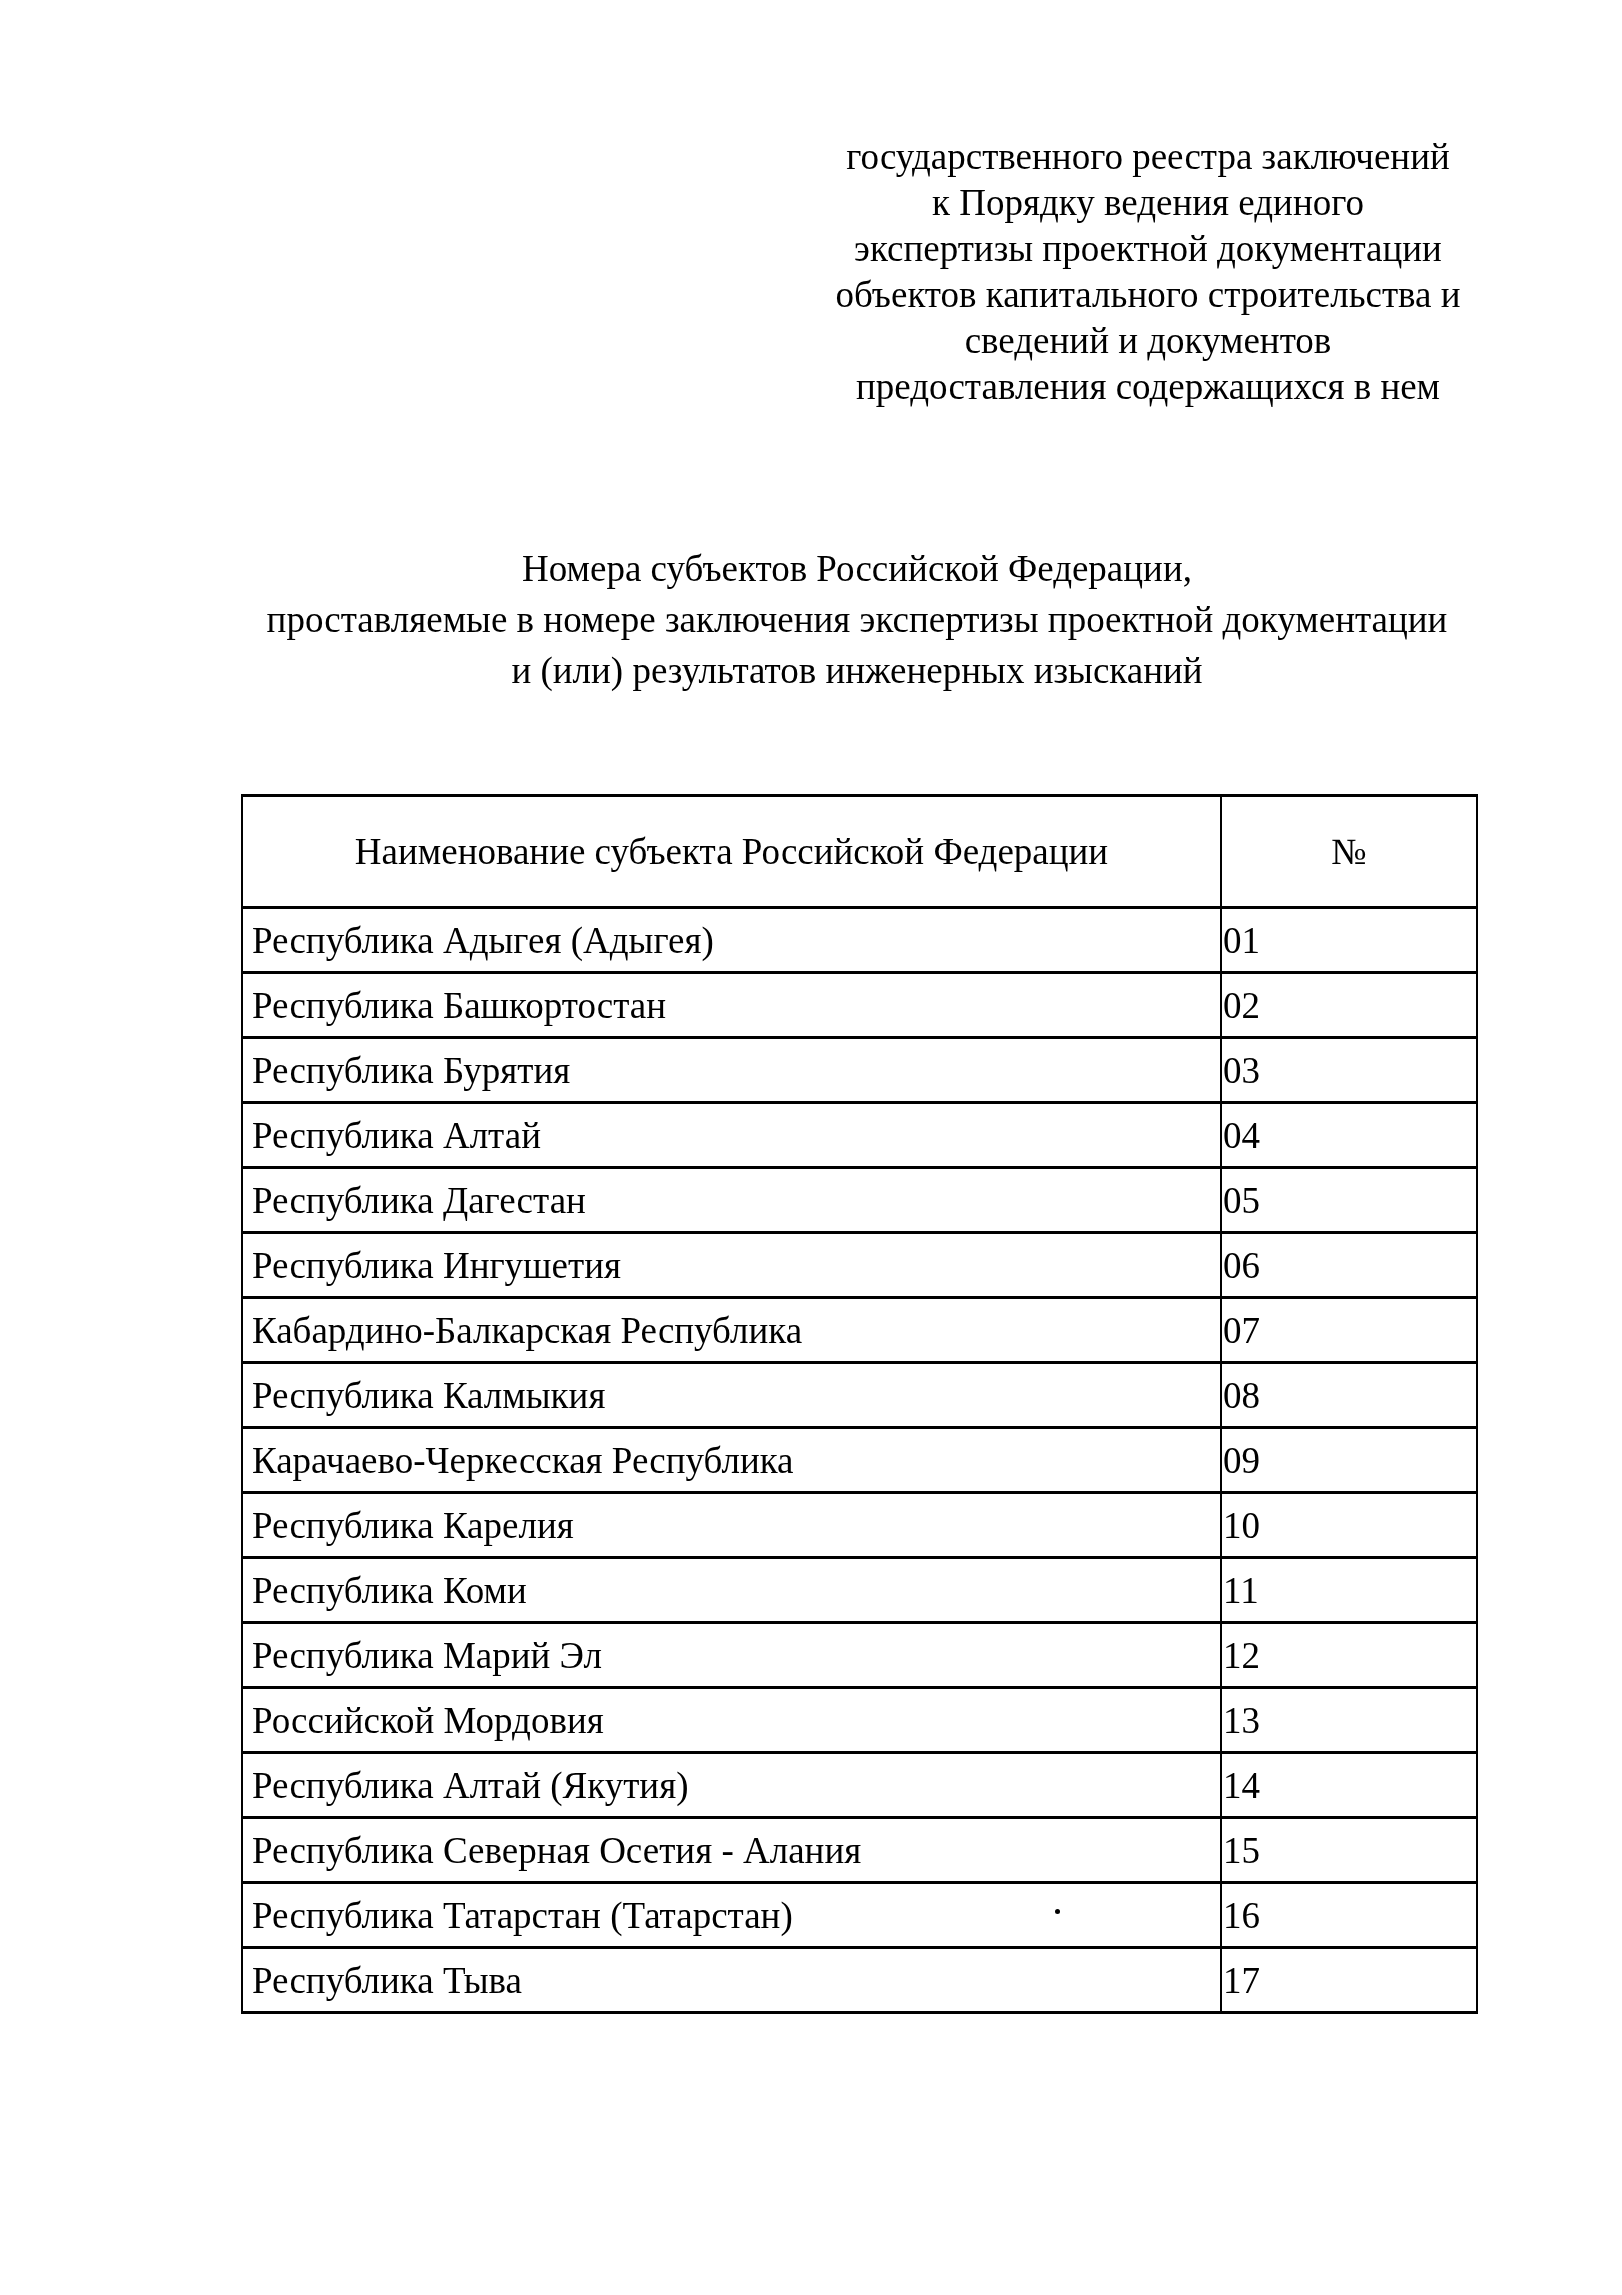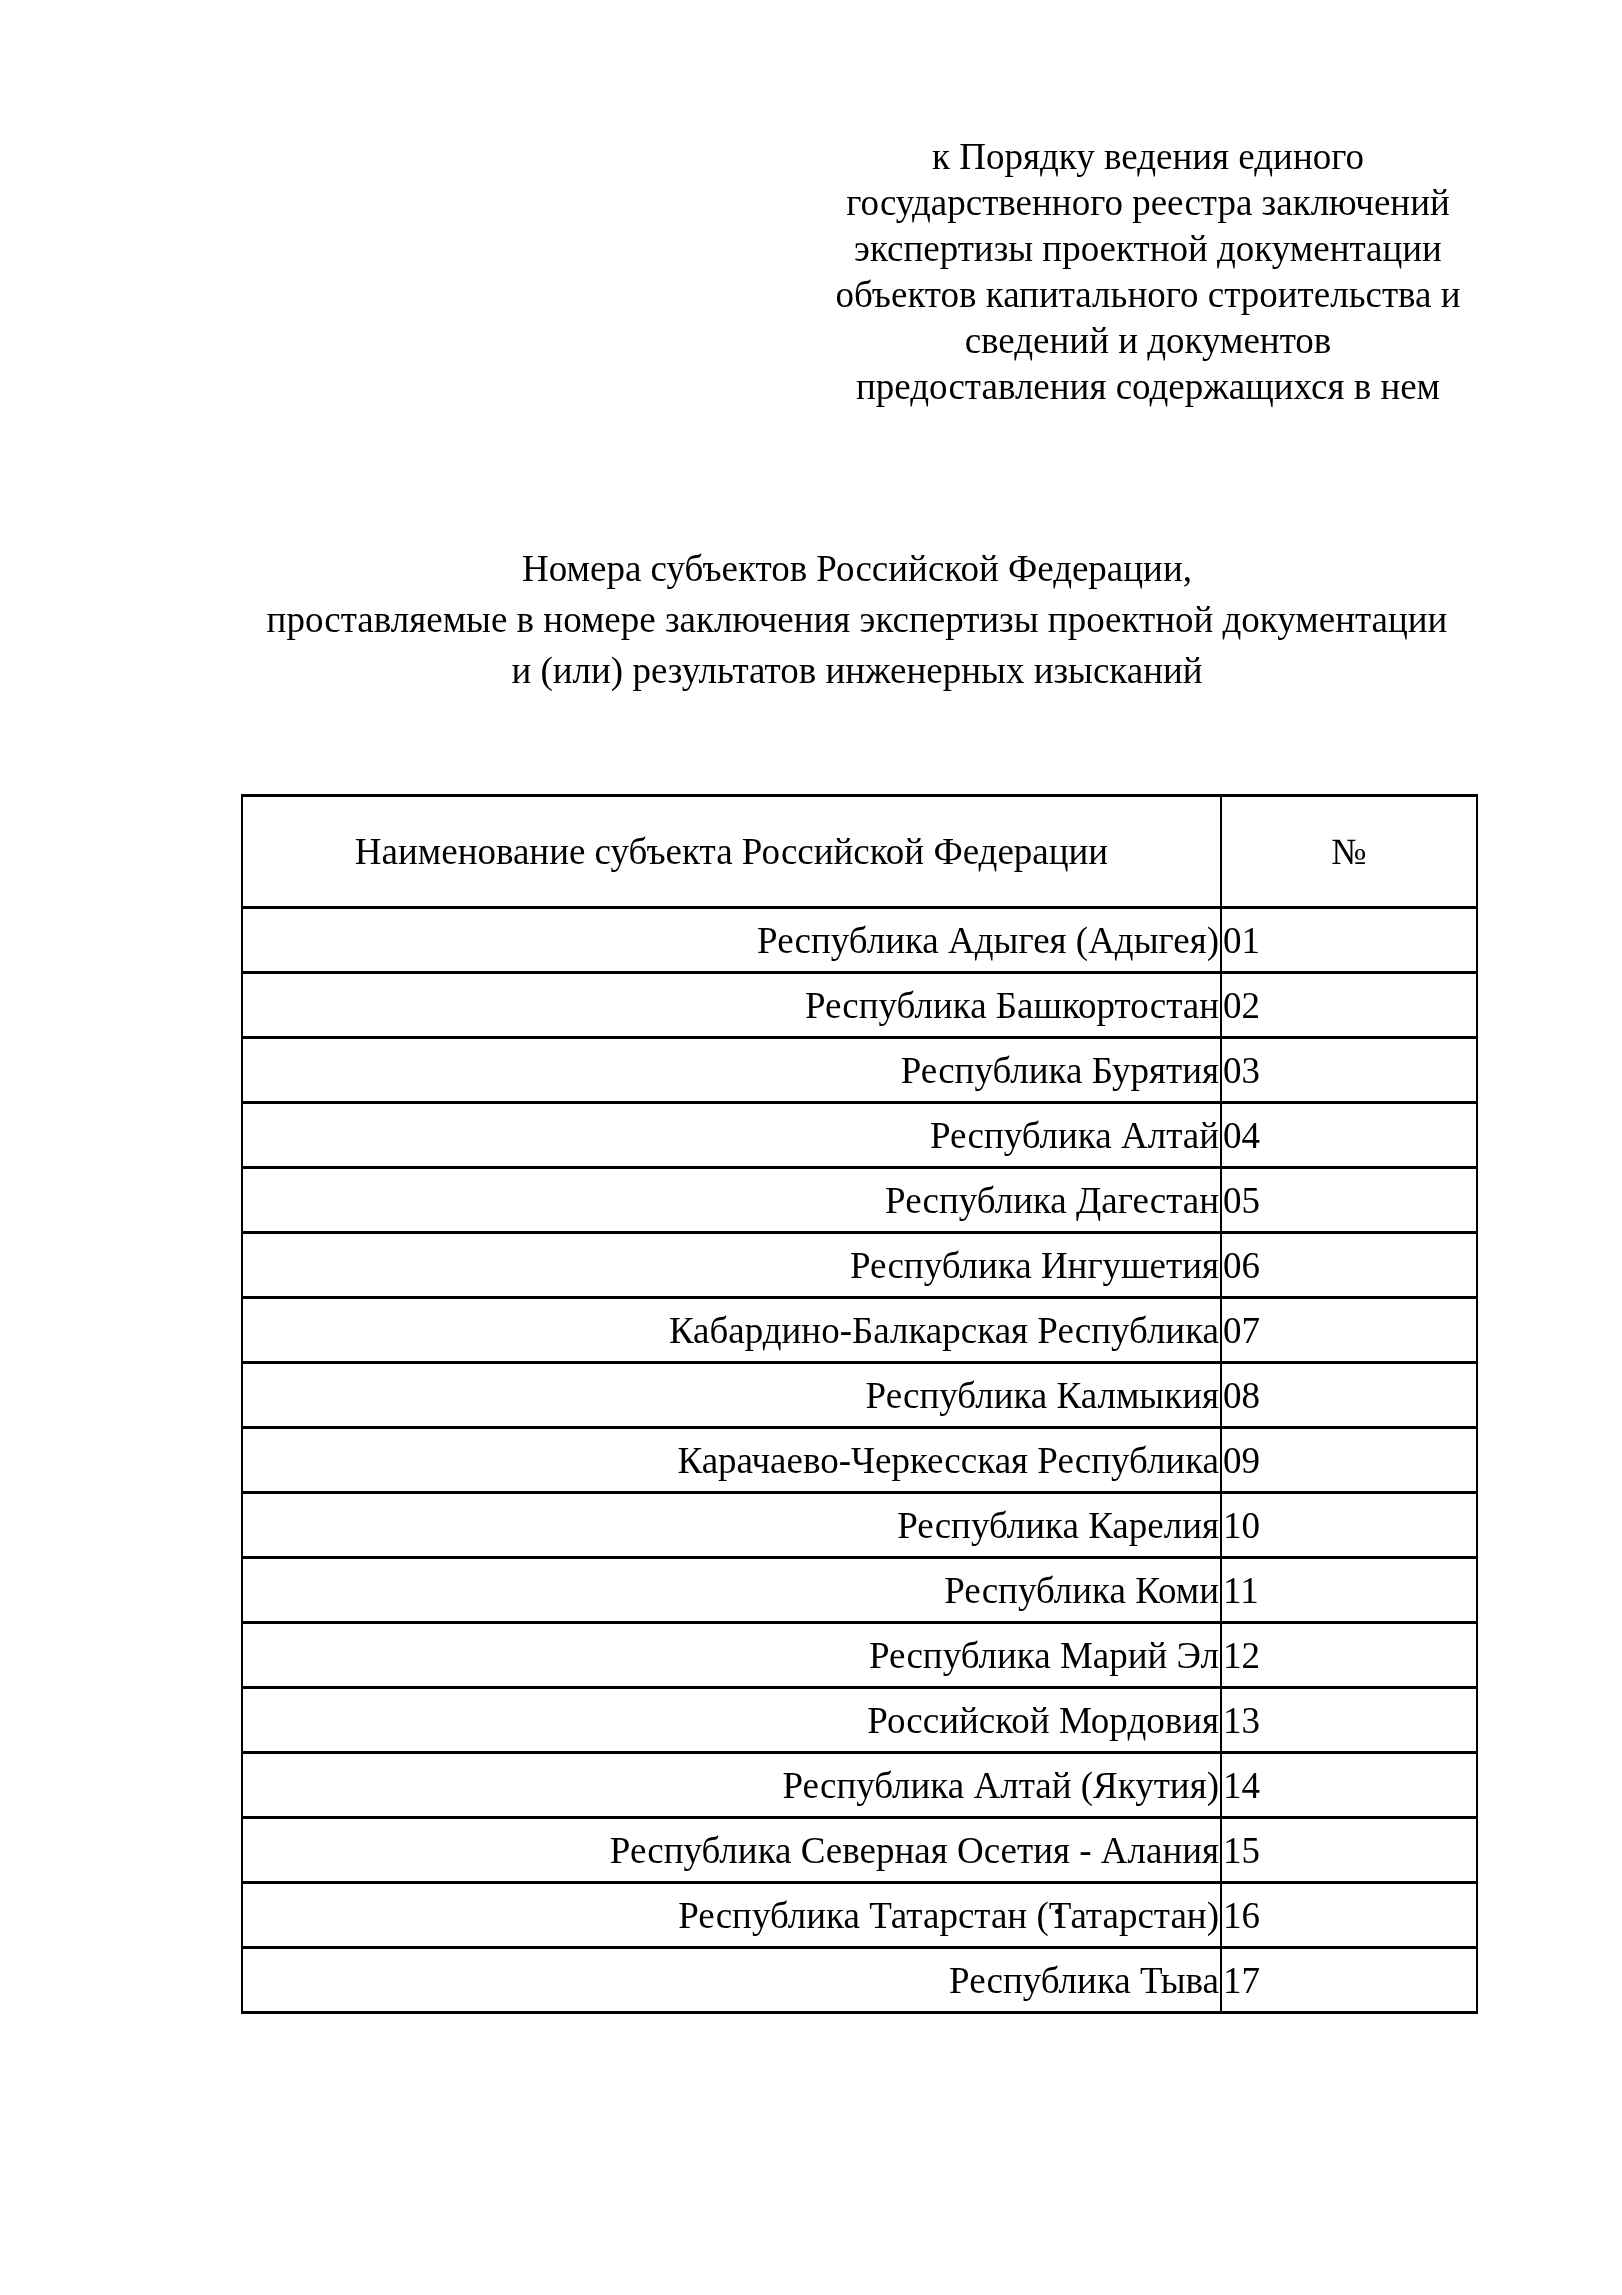--- a/index.html
+++ b/index.html
@@ -59,21 +59,21 @@
     overflow: hidden;
   }
   table.subjects tr.header-row th {
     height: 107px;
     text-align: center;
   }
   table.subjects tr.data-row {
     height: 65px;
   }
   td.cell-name {
-    text-align: right;
+    text-align: left;
     padding-left: 9px;
   }
   td.cell-num, th.head-num {
   }
   
   .artifact-dot {
     position: absolute;
     left: 1055px;
     top: 1909px;
     width: 5.2px;
@@ -81,22 +81,22 @@
     background: #000;
     border-radius: 50%;
   }
 </style>
 </head>
 <body>
 
 <div class="page">
 
   <div class="appendix-block">
+    <div>государственного реестра заключений</div>
     <div>к Порядку ведения единого</div>
-    <div>государственного реестра заключений</div>
     <div>экспертизы проектной документации</div>
     <div>объектов капитального строительства и</div>
     <div>сведений и документов</div>
     <div>предоставления содержащихся в нем</div>
   </div>
 
   <div class="doc-title">
     <div>Номера субъектов Российской Федерации,</div>
     <div>проставляемые в номере заключения экспертизы проектной документации</div>
     <div>и (или) результатов инженерных изысканий</div>

